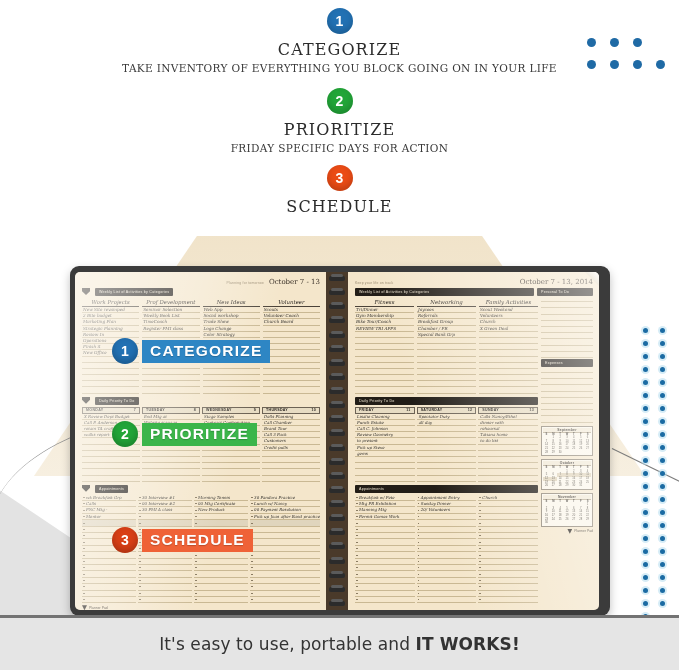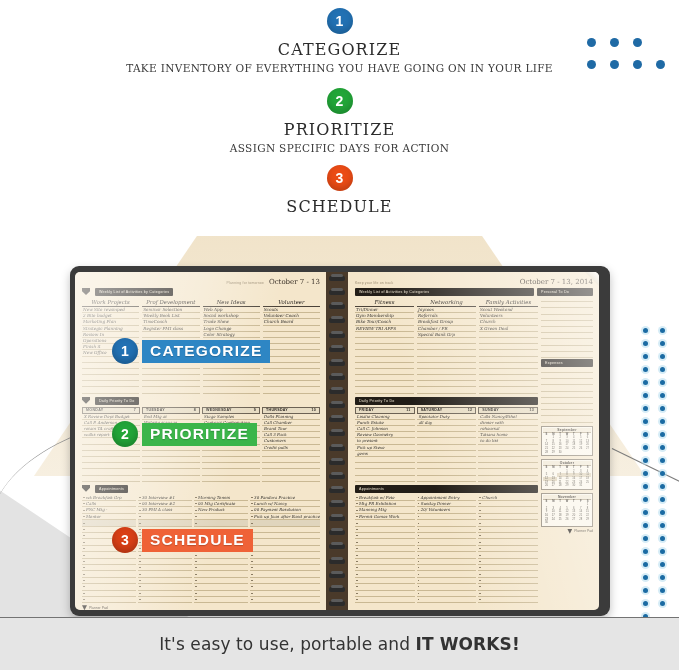--- a/index.html
+++ b/index.html
@@ -69,21 +69,21 @@
     transform:rotate(0deg);
   }
   .diagline{
     position:absolute;z-index:6;left:612px;top:448px;width:86px;height:1px;
     background:#7d7d7d;transform:rotate(26deg);transform-origin:left center;
   }
 
   
   .footer{
     position:absolute;left:0;bottom:0;width:679px;height:52px;
-    background:#e5e5e5;border-top:1px solid #737373;
+    background:#e5e5e5;border-top:3px solid #737373;
     display:flex;align-items:center;justify-content:center;z-index:30;
   }
   .footer-text{
     font-family:"DejaVu Sans", sans-serif;
     font-size:17px;color:#333;letter-spacing:.1px;
   }
   .footer-text b{font-weight:bold;}
 
   
   .planner{
@@ -231,26 +231,26 @@
 
   <div class="beam"></div>
   <div class="grayswoop"></div>
   <div class="graystroke"></div>
   <div class="diagline"></div>
 
   <div class="steps">
     <div class="step s1">
       <div class="badge b-blue">1</div>
       <div class="step-title">CATEGORIZE</div>
-      <div class="step-sub">TAKE INVENTORY OF EVERYTHING YOU HAVE GOING ON IN YOUR LIFE</div>
+      <div class="step-sub">TAKE INVENTORY OF EVERYTHING YOU BLOCK GOING ON IN YOUR LIFE</div>
     </div>
     <div class="step s2">
       <div class="badge b-green">2</div>
       <div class="step-title">PRIORITIZE</div>
-      <div class="step-sub">ASSIGN SPECIFIC DAYS FOR ACTION</div>
+      <div class="step-sub">FRIDAY SPECIFIC DAYS FOR ACTION</div>
     </div>
     <div class="step s3">
       <div class="badge b-orange">3</div>
       <div class="step-title">SCHEDULE</div>
     </div>
   </div>
 
   <div class="dotgrid">
     <div class="row">
         <span class="dot"></span>

